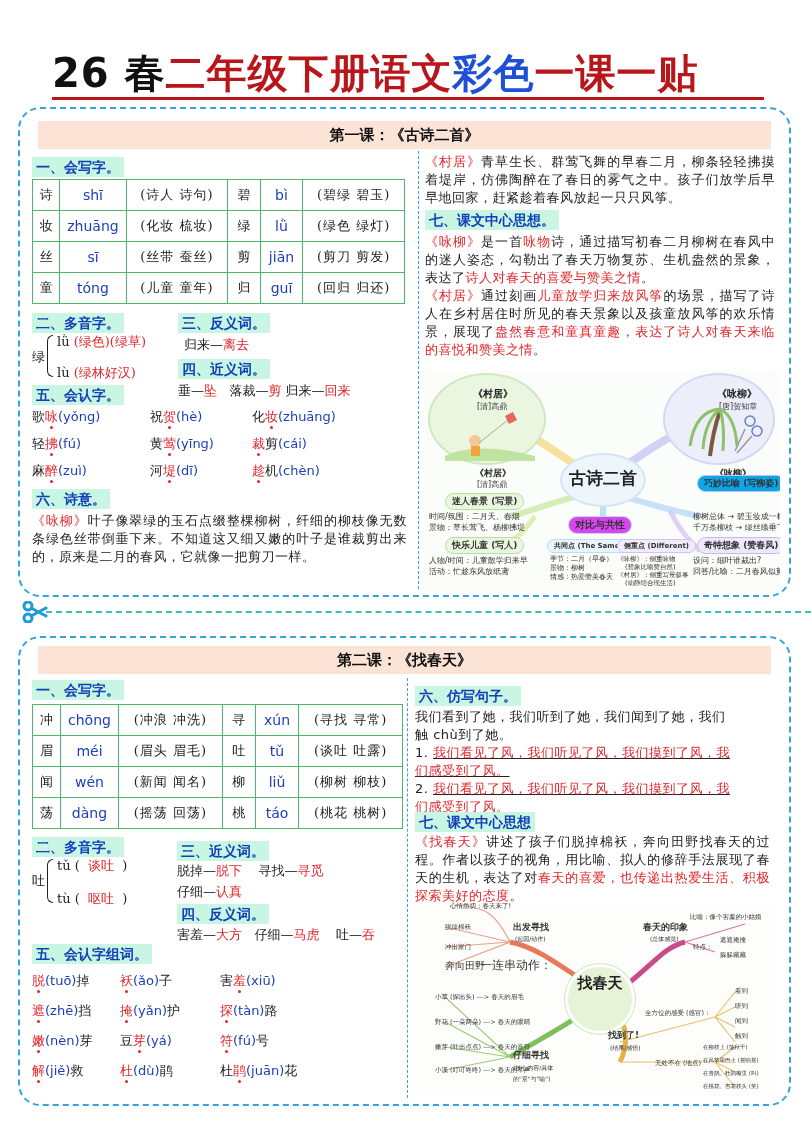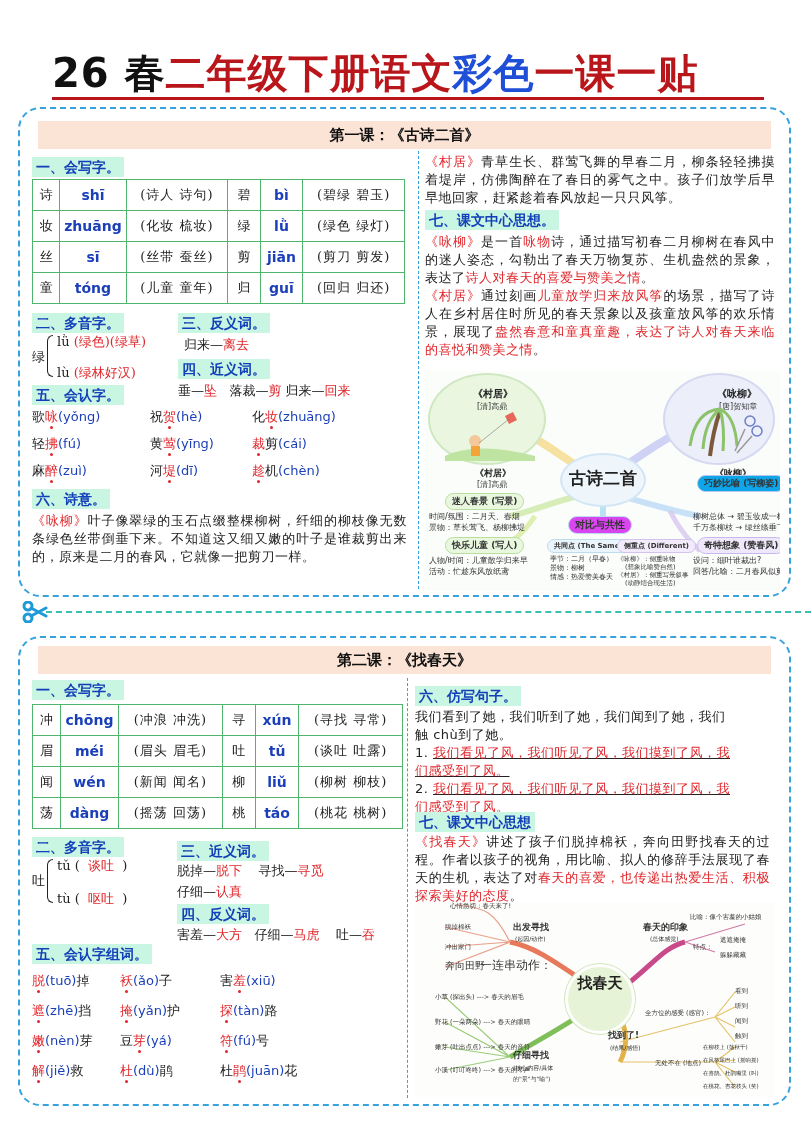--- a/index.html
+++ b/index.html
@@ -36,21 +36,21 @@
     font-family: "DejaVu Sans", sans-serif; font-weight: bold; font-size: 14px; line-height: 20px;
     padding: 0 4px; white-space: nowrap;
   }
 
   table.words {
     position: absolute; border-collapse: collapse; font-size: 13px;
   }
   table.words td {
     border: 1.5px solid #4fb56d; height: 31px; text-align: center; vertical-align: middle; padding: 0 3px;
   }
-  table.words td.pinyin { color: #1b3fb8; font-family: "DejaVu Sans", sans-serif; font-size: 14px; font-weight: bold; }
+  table.words td.pinyin { color: #1b3fb8; font-family: "DejaVu Sans", sans-serif; font-size: 14px; }
   table.words td.char { width: 27px; }
   table.words td.py-col { width: 65px; }
   table.words td.phr { width: 100px; letter-spacing: 1px; }
   table.words td.char2 { width: 32px; }
   table.words td.py2 { width: 42px; }
   table.words td.phr2 { width: 100px; letter-spacing: 1px; }
 
   .abs { position: absolute; white-space: nowrap; font-size: 13px; line-height: 18px; }
   .red { color: #e0262b; }
   .blue { color: #1b3fb8; font-family: "DejaVu Sans", sans-serif; }

